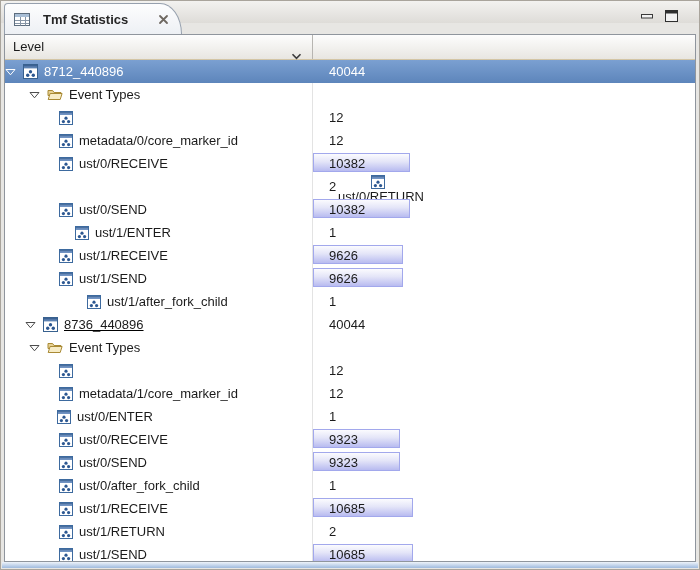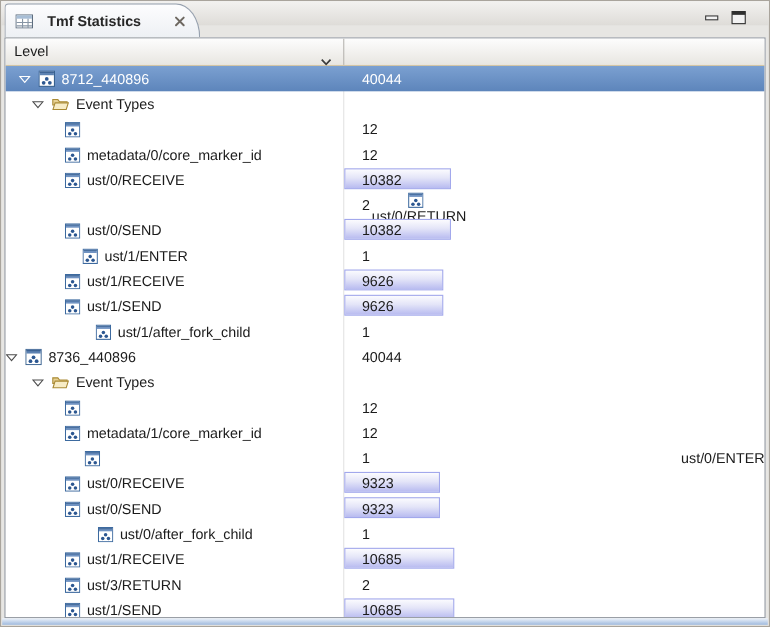--- a/index.html
+++ b/index.html
@@ -100,21 +100,21 @@
           <svg width="11" height="7" viewBox="0 0 11 7">
             <path d="M1.5 1.2 L5.5 5.4 L9.5 1.2" fill="none" stroke="#3c3c3c" stroke-width="1.6"></path>
           </svg>
         </span>
       </div>
       <div class="h-divider"></div>
     </div>
     <div class="rows" id="rows">
       <div class="col-line"></div>
     <div class="row selected">
-          <div class="tree" style="padding-left: 12px;">
+          <div class="tree" style="padding-left: 0;">
             <span class="arrow">
               <svg width="11" height="8" viewBox="0 0 11 8">
                 <path d="M1 1.5 H10 L5.5 6.8 Z" fill="none" stroke="#ffffff"></path>
               </svg>
             </span>
             <span class="icon">
               <svg width="15" height="15" viewBox="0 0 15 15">
                 <rect x="0.5" y="0.5" width="14" height="14" fill="#ffffff" stroke="#38618f"></rect>
                 <rect x="1" y="1" width="13" height="3.4" fill="#5d82b2"></rect>
                 <rect x="1" y="1" width="13" height="1.3" fill="#3c6293"></rect>
@@ -284,21 +284,21 @@
                 <circle cx="7" cy="7.2" r="1.6" fill="#2c5791"></circle>
                 <circle cx="4.4" cy="10.6" r="1.6" fill="#2c5791"></circle>
                 <circle cx="9.6" cy="10.6" r="1.6" fill="#2c5791"></circle>
               </svg>
             </span>
             <span class="rlabel">ust/1/after_fork_child</span>
           </div>
           <span class="rvalue">1</span>
         </div>
         <div class="row">
-          <div class="tree" style="padding-left: 0;">
+          <div class="tree" style="padding-left: 20px; text-decoration: underline;">
             <span class="arrow">
               <svg width="11" height="8" viewBox="0 0 11 8">
                 <path d="M1 1.5 H10 L5.5 6.8 Z" fill="#fdfdfd" stroke="#4d4d4d"></path>
               </svg>
             </span>
             <span class="icon">
               <svg width="15" height="15" viewBox="0 0 15 15">
                 <rect x="0.5" y="0.5" width="14" height="14" fill="#ffffff" stroke="#38618f"></rect>
                 <rect x="1" y="1" width="13" height="3.4" fill="#5d82b2"></rect>
                 <rect x="1" y="1" width="13" height="1.3" fill="#3c6293"></rect>
@@ -352,21 +352,21 @@
                 <circle cx="7" cy="7.2" r="1.6" fill="#2c5791"></circle>
                 <circle cx="4.4" cy="10.6" r="1.6" fill="#2c5791"></circle>
                 <circle cx="9.6" cy="10.6" r="1.6" fill="#2c5791"></circle>
               </svg>
             </span>
             <span class="rlabel">metadata/1/core_marker_id</span>
           </div>
           <span class="rvalue">12</span>
         </div>
         <div class="row">
-          <div class="tree" style="padding-left: 72px; justify-content: space-between;">
+          <div class="tree" style="padding-left: 52px;">
             <span class="icon">
               <svg width="14" height="14" viewBox="0 0 14 14">
                 <rect x="0.5" y="0.5" width="13" height="13" fill="#ffffff" stroke="#3d6a9f"></rect>
                 <rect x="1" y="1" width="12" height="3" fill="#7193c2"></rect>
                 <rect x="1" y="1" width="12" height="1.2" fill="#4a709f"></rect>
                 <circle cx="7" cy="7.2" r="1.6" fill="#2c5791"></circle>
                 <circle cx="4.4" cy="10.6" r="1.6" fill="#2c5791"></circle>
                 <circle cx="9.6" cy="10.6" r="1.6" fill="#2c5791"></circle>
               </svg>
             </span>
@@ -402,21 +402,21 @@
                 <circle cx="4.4" cy="10.6" r="1.6" fill="#2c5791"></circle>
                 <circle cx="9.6" cy="10.6" r="1.6" fill="#2c5791"></circle>
               </svg>
             </span>
             <span class="rlabel">ust/0/SEND</span>
           </div>
           <div class="bar" style="width: 87px;"></div>
           <span class="rvalue">9323</span>
         </div>
         <div class="row">
-          <div class="tree" style="padding-left: 54px; margin-left: 30px;">
+          <div class="tree" style="padding-left: 54px;">
             <span class="icon">
               <svg width="14" height="14" viewBox="0 0 14 14">
                 <rect x="0.5" y="0.5" width="13" height="13" fill="#ffffff" stroke="#3d6a9f"></rect>
                 <rect x="1" y="1" width="12" height="3" fill="#7193c2"></rect>
                 <rect x="1" y="1" width="12" height="1.2" fill="#4a709f"></rect>
                 <circle cx="7" cy="7.2" r="1.6" fill="#2c5791"></circle>
                 <circle cx="4.4" cy="10.6" r="1.6" fill="#2c5791"></circle>
                 <circle cx="9.6" cy="10.6" r="1.6" fill="#2c5791"></circle>
               </svg>
             </span>
@@ -446,21 +446,21 @@
             <span class="icon">
               <svg width="14" height="14" viewBox="0 0 14 14">
                 <rect x="0.5" y="0.5" width="13" height="13" fill="#ffffff" stroke="#3d6a9f"></rect>
                 <rect x="1" y="1" width="12" height="3" fill="#7193c2"></rect>
                 <rect x="1" y="1" width="12" height="1.2" fill="#4a709f"></rect>
                 <circle cx="7" cy="7.2" r="1.6" fill="#2c5791"></circle>
                 <circle cx="4.4" cy="10.6" r="1.6" fill="#2c5791"></circle>
                 <circle cx="9.6" cy="10.6" r="1.6" fill="#2c5791"></circle>
               </svg>
             </span>
-            <span class="rlabel">ust/3/RETURN</span>
+            <span class="rlabel">ust/1/RETURN</span>
           </div>
           <span class="rvalue">2</span>
         </div>
         <div class="row">
           <div class="tree" style="padding-left: 54px;">
             <span class="icon">
               <svg width="14" height="14" viewBox="0 0 14 14">
                 <rect x="0.5" y="0.5" width="13" height="13" fill="#ffffff" stroke="#3d6a9f"></rect>
                 <rect x="1" y="1" width="12" height="3" fill="#7193c2"></rect>
                 <rect x="1" y="1" width="12" height="1.2" fill="#4a709f"></rect>

